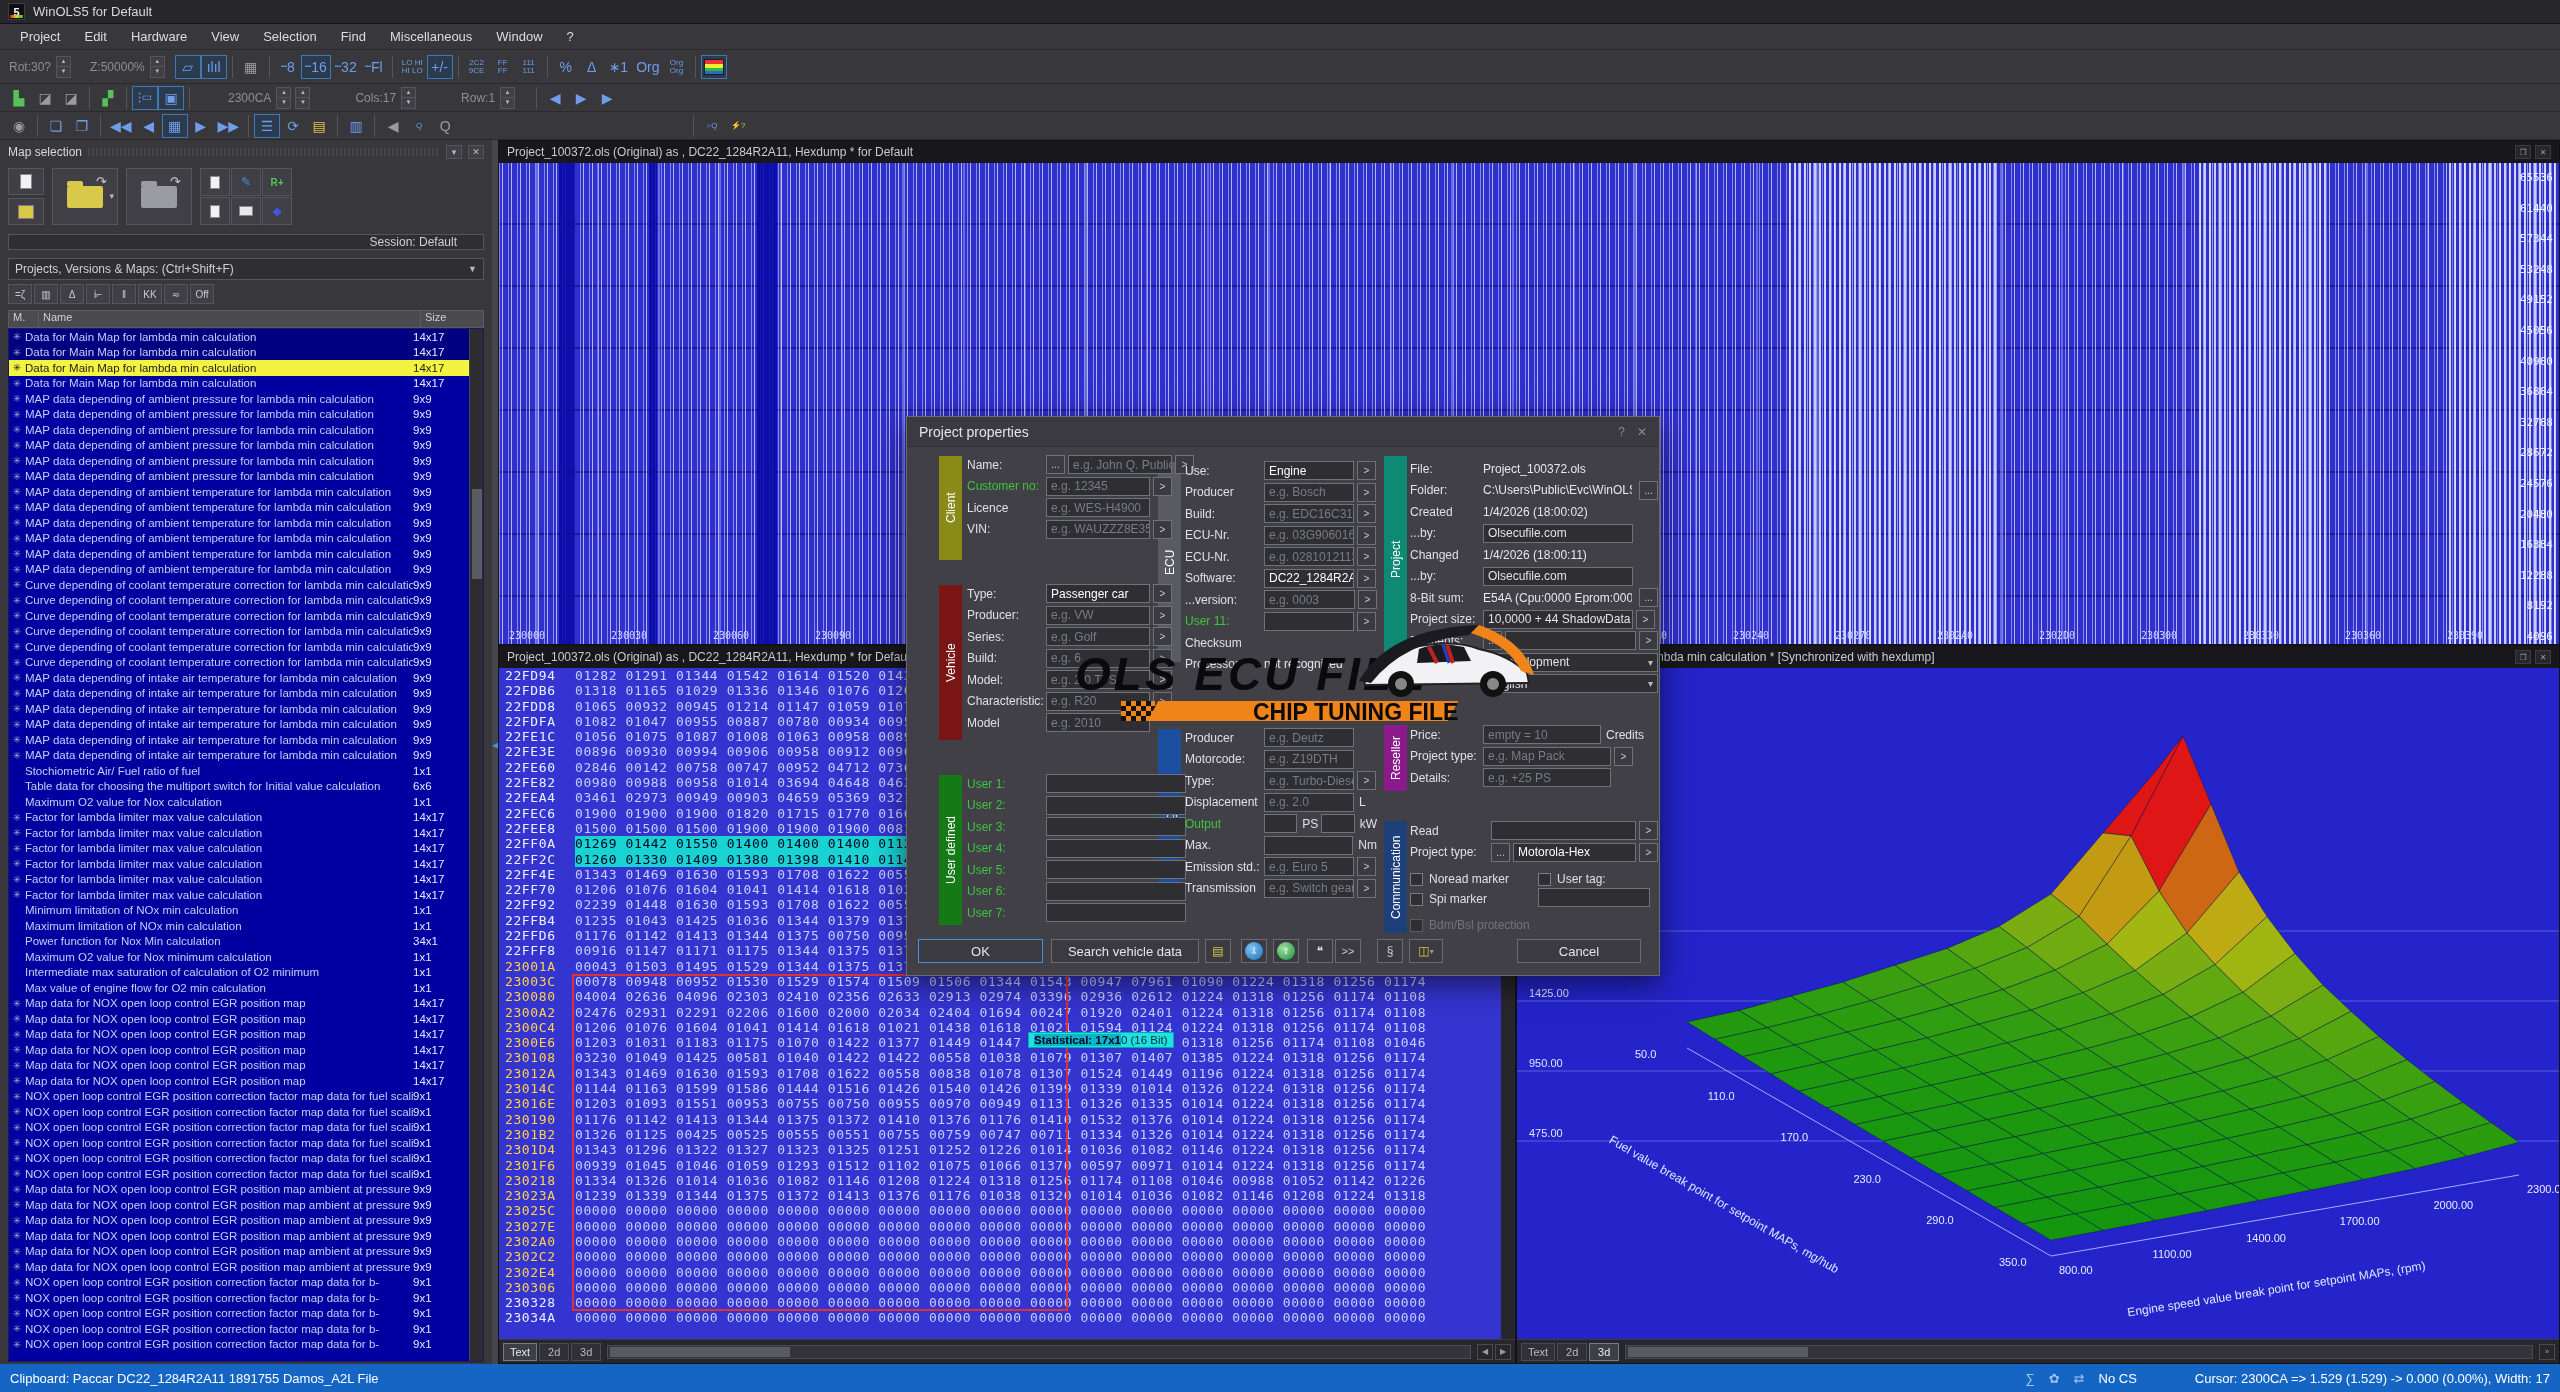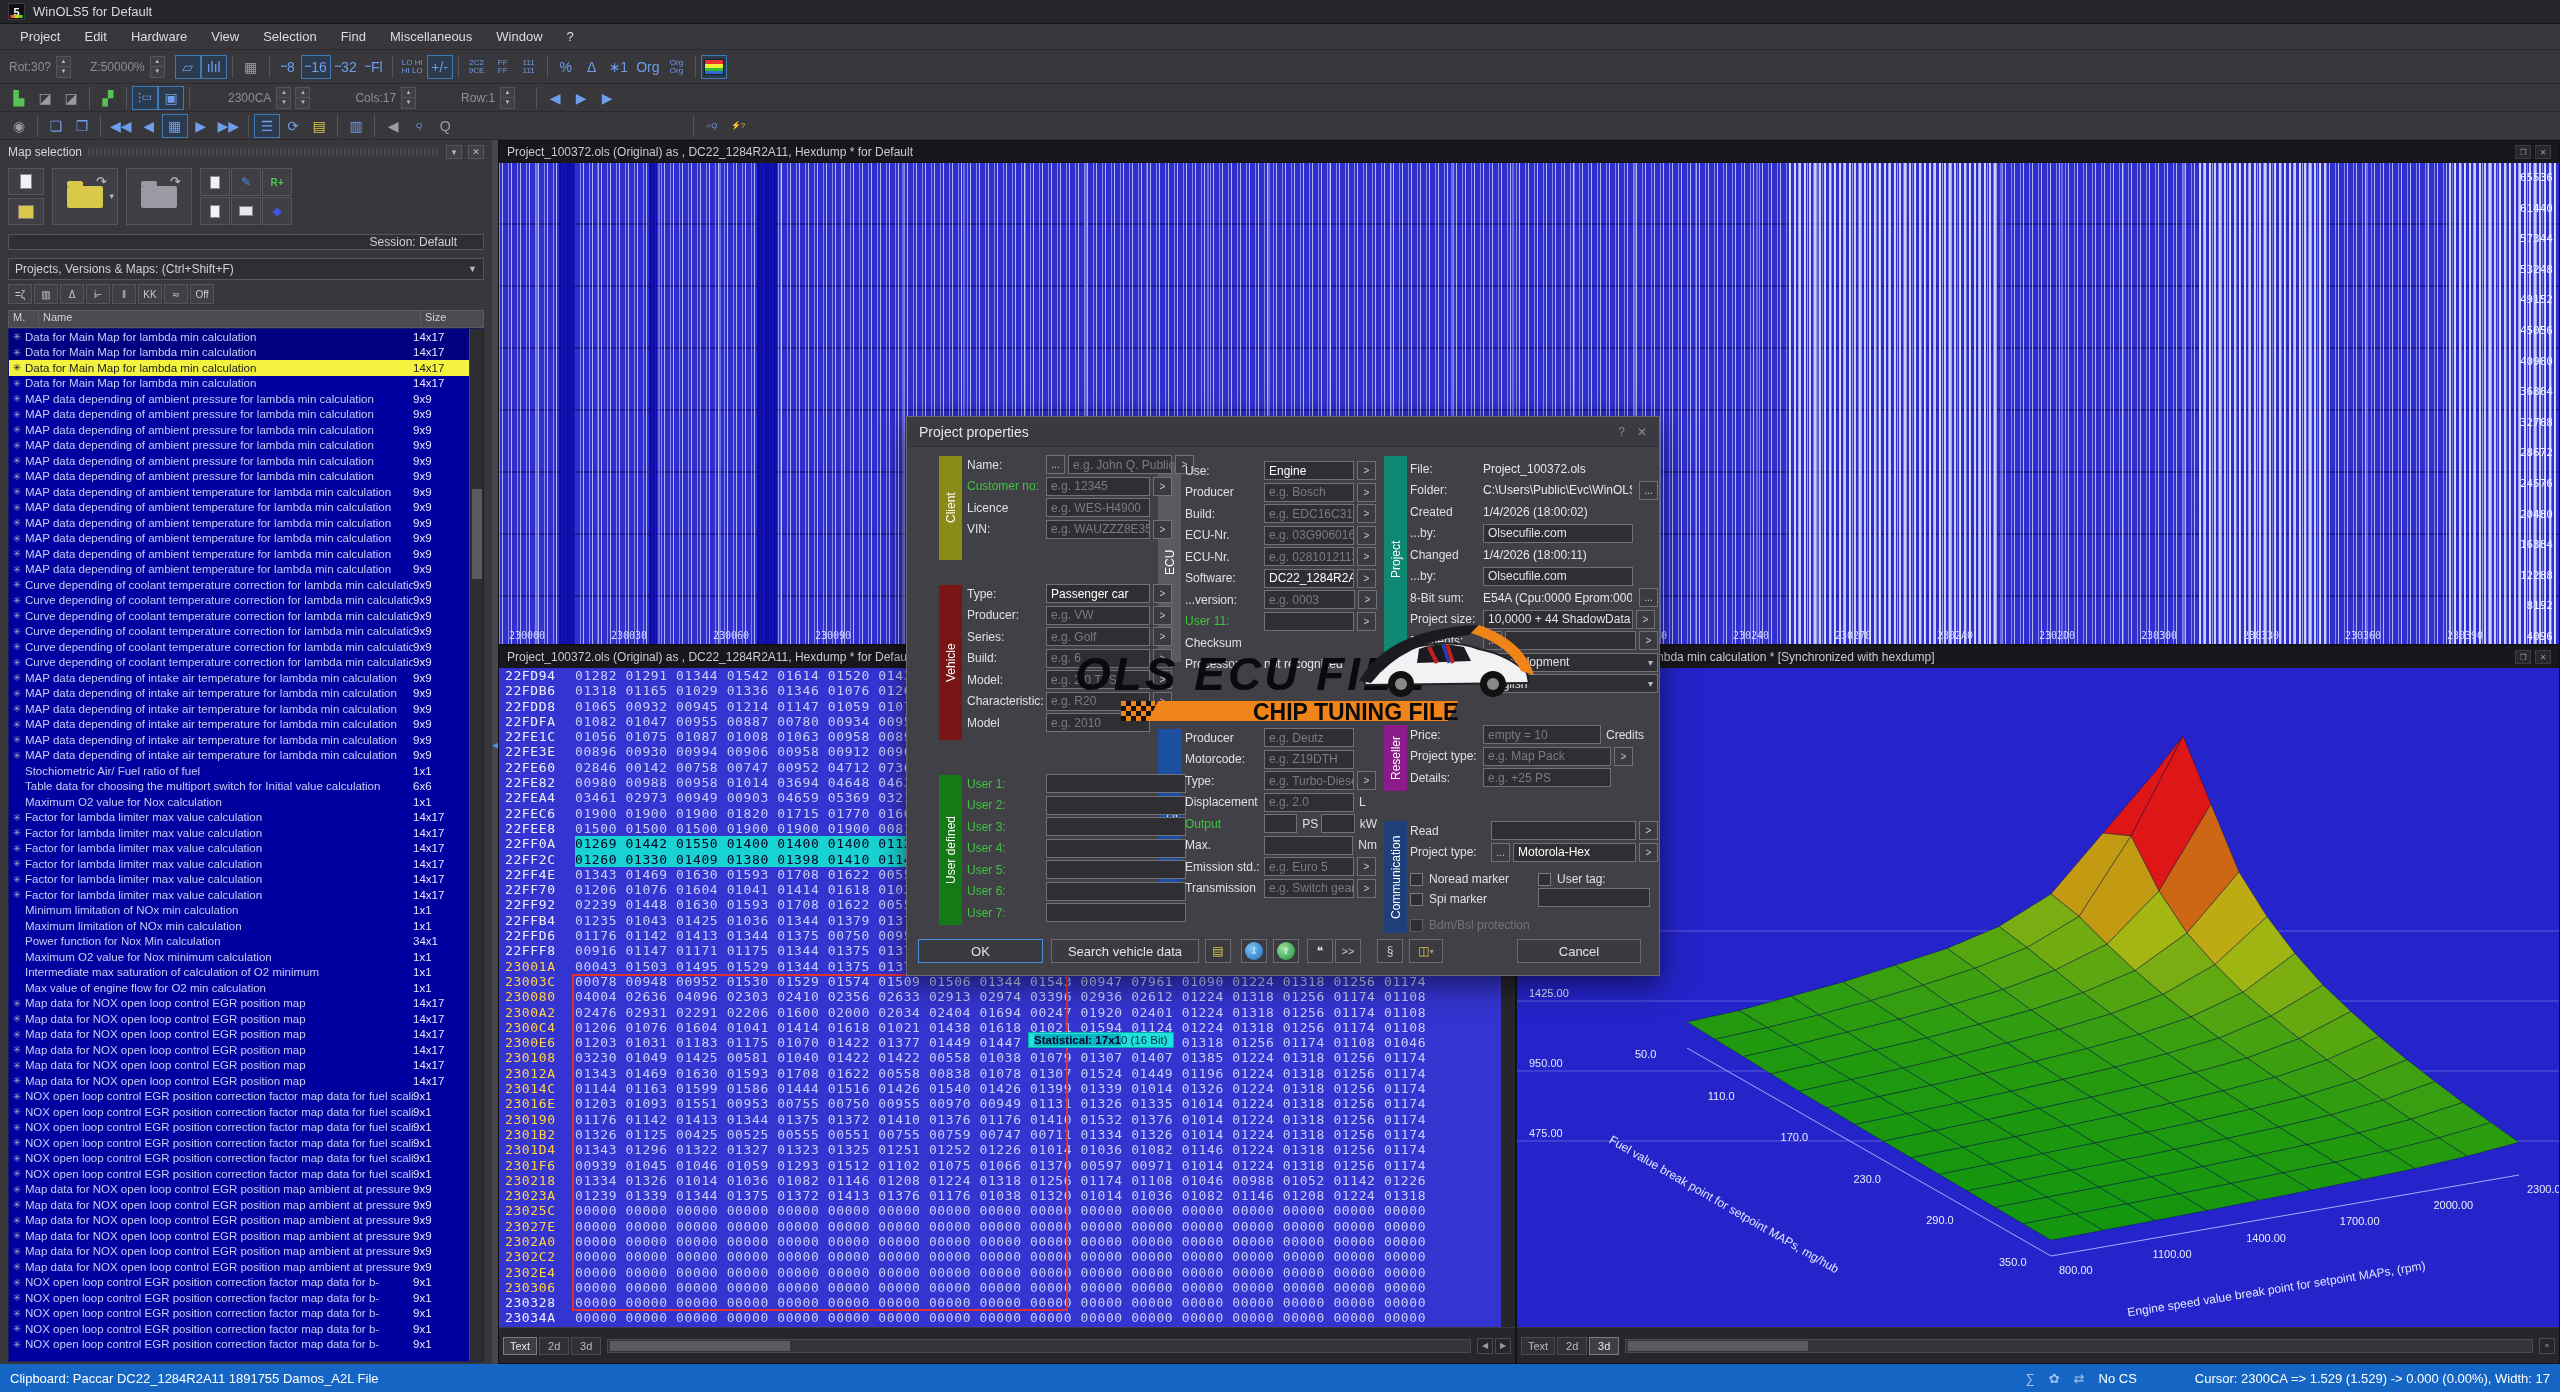--- a/index.html
+++ b/index.html
@@ -97,21 +97,21 @@
   #hexbody{background:#3434d0}
   #hexrows{position:absolute;left:0;top:0;right:14px;bottom:0;font-family:"DejaVu Sans Mono",monospace;font-size:13px;letter-spacing:.6px;color:#c6cffc}
   .hx-row{height:15.3px;line-height:15.3px;white-space:pre;padding-left:6px;display:flex}
   .hx-row .a{width:70px;flex:none;color:#eef0ff}
   .hx-row.ya .a{color:#ffd24a}
   .hx-row .v{flex:none}
   .hx-row.cy .v{background:#19d2d2;color:#002}
   #hex-redbox{position:absolute;left:73px;top:306px;width:496px;height:337px;border:2px solid #e03030;pointer-events:none}
   #hex-sb{position:absolute;right:0;top:0;width:14px;bottom:0;background:#26262b}
   #hex-sb .thumb{position:absolute;left:2px;top:40px;width:10px;height:120px;background:#5a5a62}
-  .tabbar{height:36px;background:#26262b;border-top:1px solid #3a3a40;display:flex;align-items:center;gap:2px;padding:0 4px;flex:none}
+  .tabbar{height:24px;background:#26262b;border-top:1px solid #3a3a40;display:flex;align-items:center;gap:2px;padding:0 4px;flex:none}
   .tab{min-width:30px;height:18px;border:1px solid #4a4a52;background:#303036;color:#b8bac2;font-size:11px;display:flex;align-items:center;justify-content:center;padding:0 6px}
   .tab.act{background:#3e3e46;border-color:#7a7c84;color:#e8e8ec}
   .hsb{flex:1;height:14px;background:#34343a;border:1px solid #4a4a52;position:relative;margin:0 4px}
   .hsb .thumb{position:absolute;left:2px;top:1px;width:180px;height:10px;background:#5a5a62}
   .tb-mini{width:16px;height:16px;border:1px solid #4a4a52;color:#9a9aa2;font-size:8px;display:flex;align-items:center;justify-content:center}
 
   
   #rwin{left:1018px;top:505px;width:1044px;height:719px}
   #plotbody{background:#2424ca}
   #plot-svg{position:absolute;inset:0}

